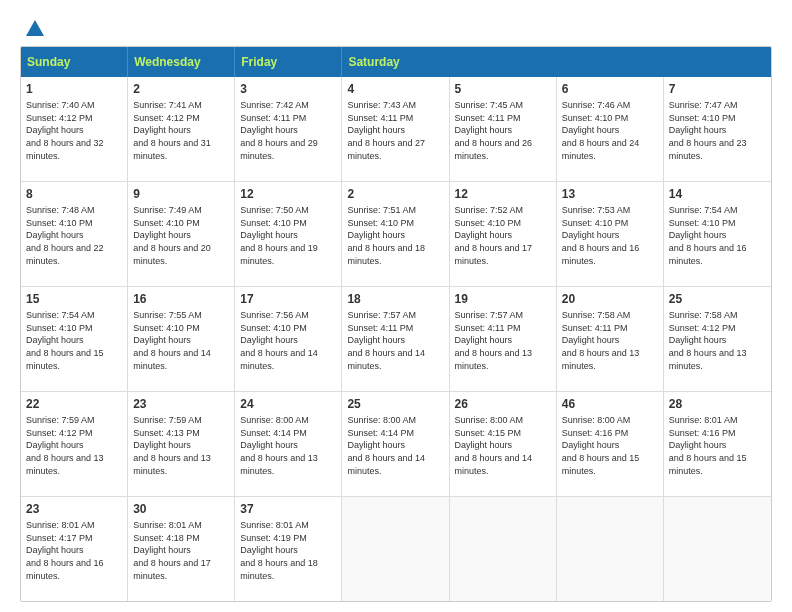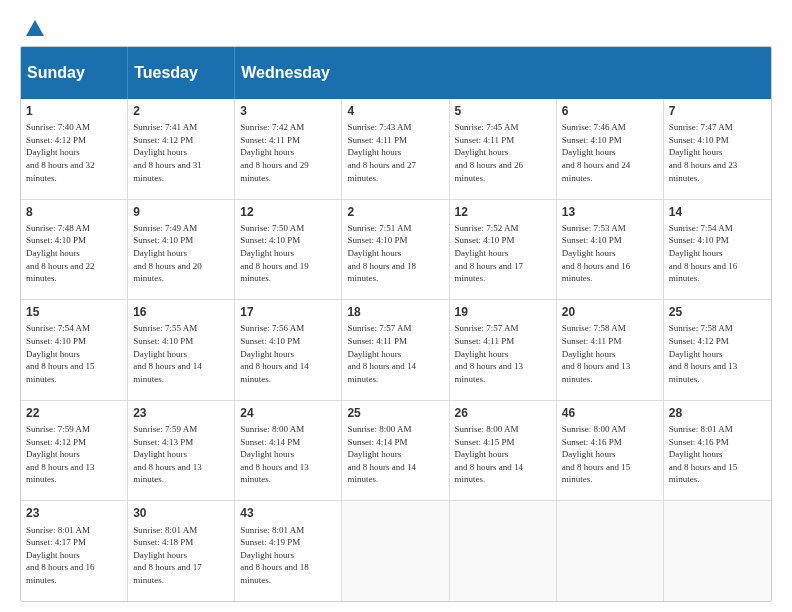--- a/index.html
+++ b/index.html
@@ -68,24 +68,24 @@
       border: 1px solid #ccc;
       border-radius: 2px;
       overflow: hidden;
     }
     .calendar-header {
       display: grid;
       grid-template-columns: repeat(7, 1fr);
       background: #1a6faf;
     }
     .calendar-header .col-head {
-      color: #ffffff;
-      font-weight: bold;
-      font-size: 16px;
-      padding: 17px 6px;
+      color: #bef264;
+      font-weight: bold;
+      font-size: 12px;
+      padding: 8px 6px;
       border-right: 1px solid #3a8fd0;
       text-align: left;
     }
     .calendar-header .col-head:last-child {
       border-right: none;
     }
     .calendar-body {
       display: flex;
       flex-direction: column;
       flex: 1;
@@ -118,21 +118,20 @@
       font-size: 12px;
       font-weight: bold;
       display: block;
       margin-bottom: 2px;
       color: #333;
     }
     .day-info {
       font-size: 9px;
       color: #333;
       line-height: 1.4;
-      font-family: Liberation Serif, serif;
     }
   </style>
 </head>
 <body>
 
 <div class="page">
   <div class="header">
     <div class="logo">
       <div class="logo-text">
         <span class="logo-general"></span>
@@ -144,22 +143,23 @@
     </div>
     <div class="title-section">
       <div class="month-title"></div>
       <div class="location"></div>
     </div>
   </div>
 
   <div class="calendar">
     <div class="calendar-header">
     <div class="col-head">Sunday</div>
-        <div class="col-head">Tuesday</div>
         <div class="col-head">Wednesday</div>
+        <div class="col-head">Friday</div>
+        <div class="col-head">Saturday</div>
       </div>
     <div class="calendar-body">
     <div class="week-row">
           <div class="day-cell">
             <span class="day-num">1</span>
             <div class="day-info">Sunrise: 7:40 AM<br>Sunset: 4:12 PM<br>Daylight hours<br>and 8 hours and 32 minutes.</div>
           </div>
           <div class="day-cell">
             <span class="day-num">2</span>
             <div class="day-info">Sunrise: 7:41 AM<br>Sunset: 4:12 PM<br>Daylight hours<br>and 8 hours and 31 minutes.</div>
@@ -278,21 +278,21 @@
         <div class="week-row">
           <div class="day-cell">
             <span class="day-num">23</span>
             <div class="day-info">Sunrise: 8:01 AM<br>Sunset: 4:17 PM<br>Daylight hours<br>and 8 hours and 16 minutes.</div>
           </div>
           <div class="day-cell">
             <span class="day-num">30</span>
             <div class="day-info">Sunrise: 8:01 AM<br>Sunset: 4:18 PM<br>Daylight hours<br>and 8 hours and 17 minutes.</div>
           </div>
           <div class="day-cell">
-            <span class="day-num">43</span>
+            <span class="day-num">37</span>
             <div class="day-info">Sunrise: 8:01 AM<br>Sunset: 4:19 PM<br>Daylight hours<br>and 8 hours and 18 minutes.</div>
           </div>
           <div class="day-cell empty"></div>
           <div class="day-cell empty"></div>
           <div class="day-cell empty"></div>
           <div class="day-cell empty"></div>
         </div>
       </div>
   </div>
 </div>

